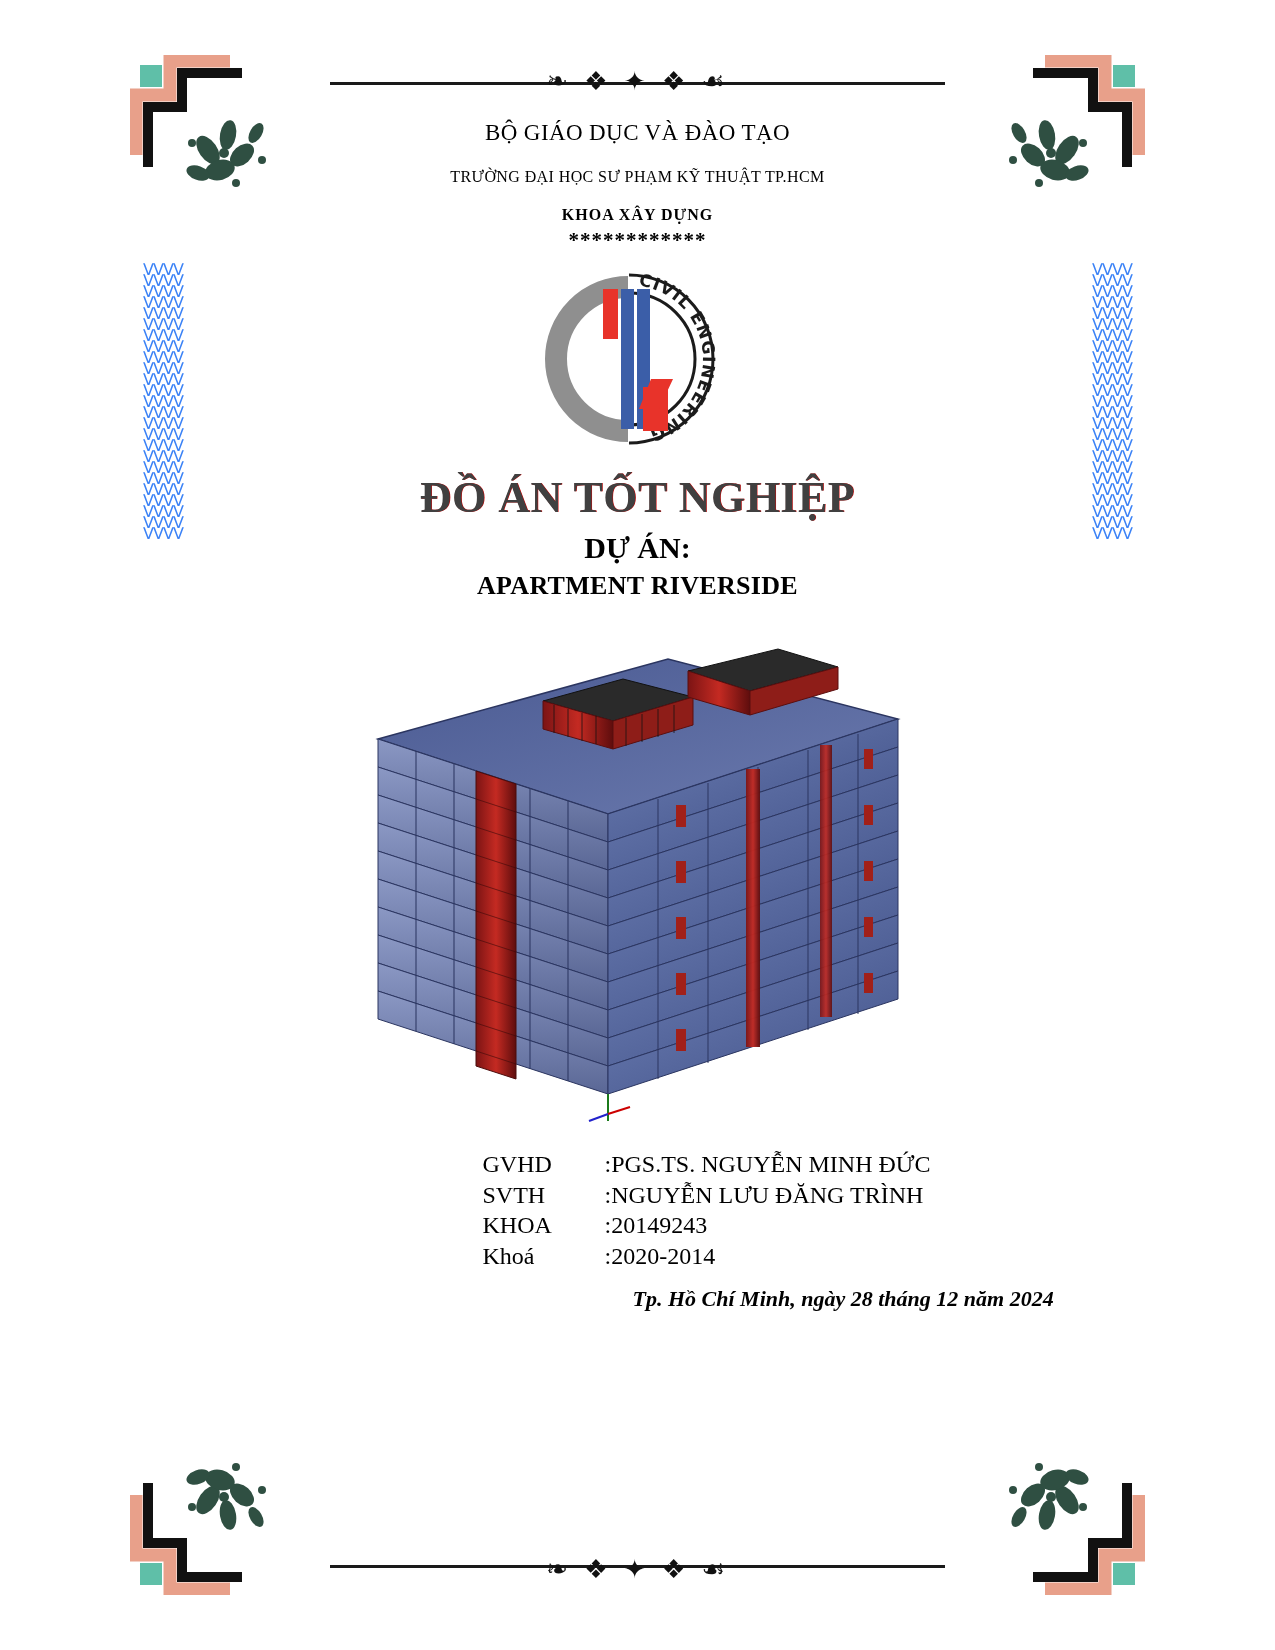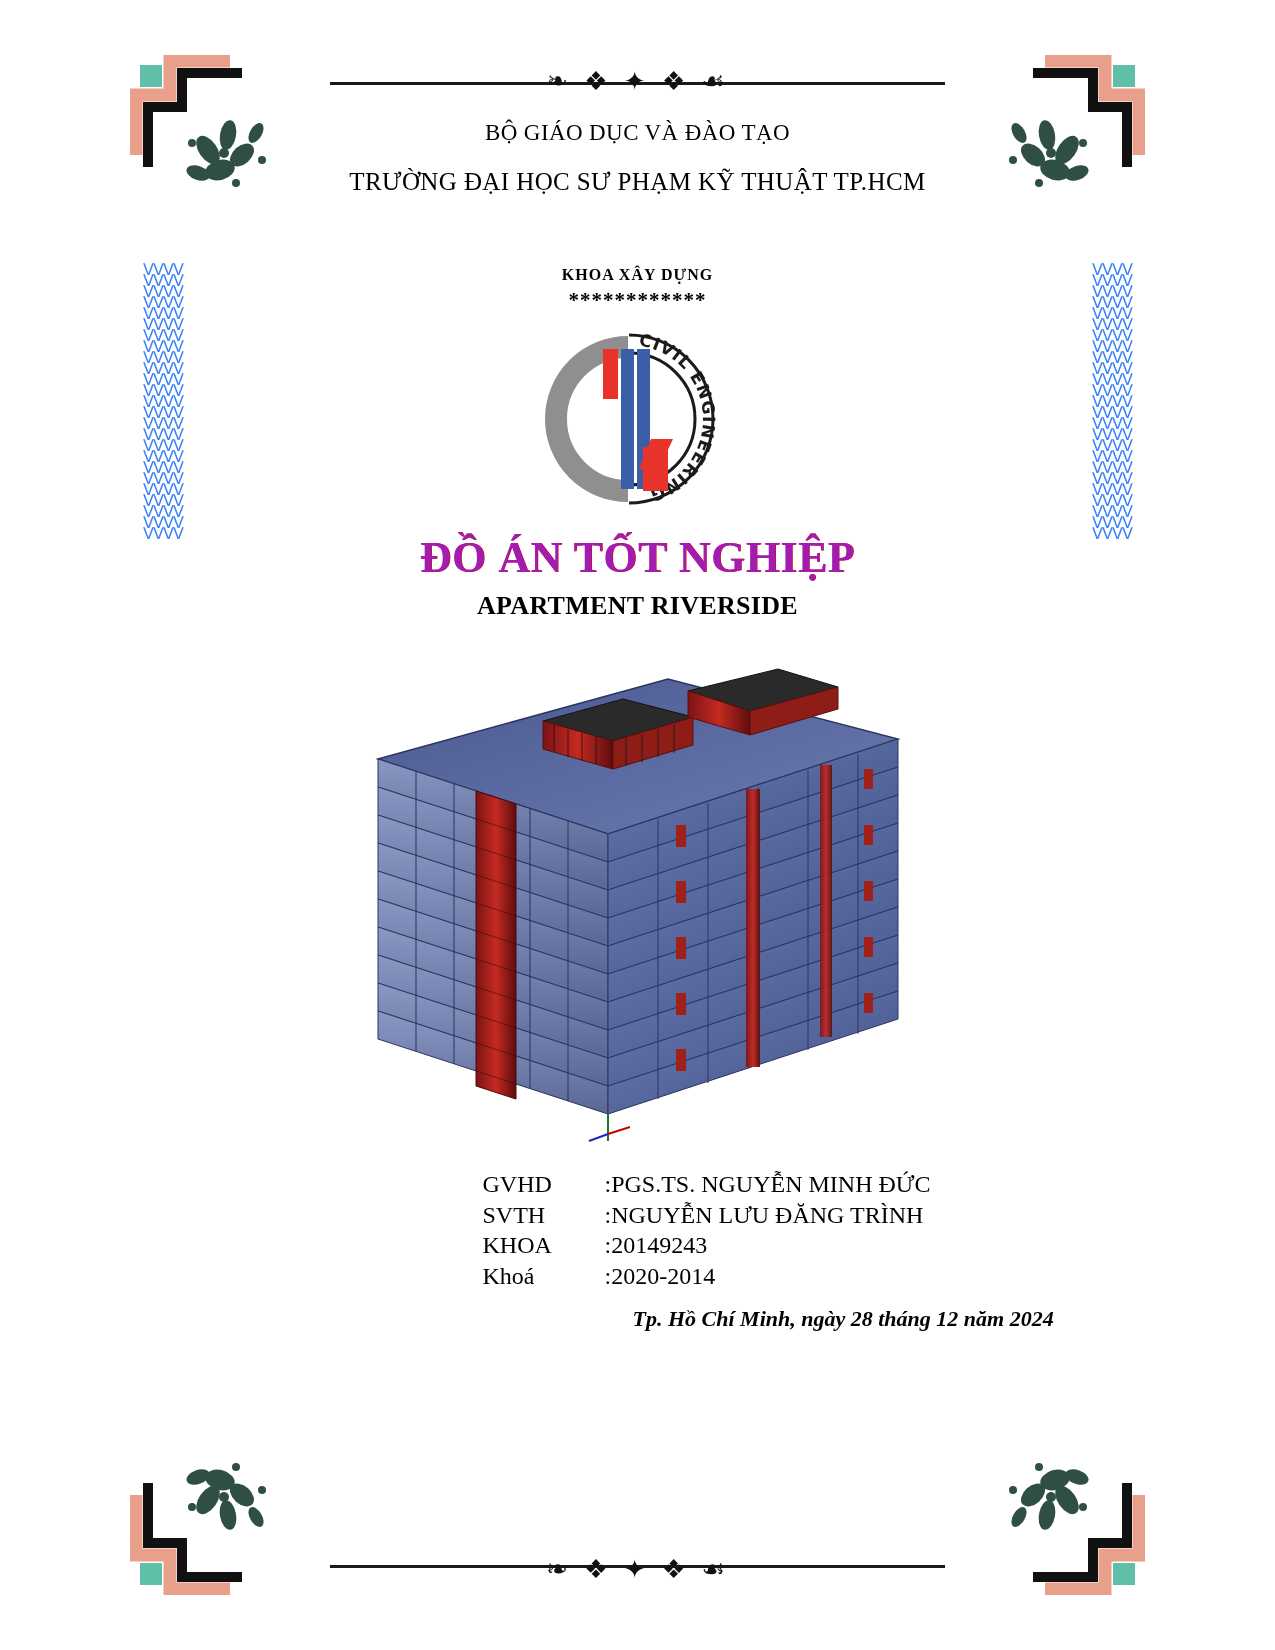--- a/index.html
+++ b/index.html
@@ -79,21 +79,21 @@
     top: 120px;
     text-align: center;
   }
   .line-bold {
     font-weight: normal;
     font-size: 23px;
     letter-spacing: .4px;
     margin: 0 0 22px 0;
     color: #000;
   }
-  .line-bold.second { font-size: 25px; margin-bottom: 70px; }
+  .line-bold.second { font-size: 16px; margin-bottom: 20px; }
   .faculty {
     font-weight: bold;
     font-size: 16px;
     margin: 0 0 4px 0;
     letter-spacing: 1px;
   }
   .stars {
     font-weight: bold;
     font-size: 21px;
     letter-spacing: 1px;
@@ -103,21 +103,21 @@
   
   .logo-wrap {
     position: relative;
     width: 210px;
     height: 195px;
     margin: 4px auto 10px auto;
   }
   .logo-svg { display:block; }
 
   .title-red {
-    color: #a21caf;
+    color: #404040;
     font-weight: bold;
     font-size: 44px;
     letter-spacing: .5px;
     margin: 18px 0 8px 0;
     text-shadow: 0.5px 0 0 #d40000;
   }
   .subtitle {
     font-weight: bold;
     font-size: 30px;
     margin: 0 0 6px 0;
@@ -290,20 +290,21 @@
         <rect x="88" y="30" width="13" height="140" fill="#3b5ea8"></rect>
         <rect x="104" y="30" width="13" height="140" fill="#3b5ea8"></rect>
 
         <rect x="70" y="30" width="15" height="50" fill="#e8332a"></rect>
         <path d="M110,128 L135,128 L135,172 L110,172 Z" fill="#e8332a"></path>
         <path d="M118,120 L140,120 L126,150 L106,150 Z" fill="#e8332a"></path>
       </svg>
     </div>
 
     <h1 class="title-red">ĐỒ ÁN TỐT NGHIỆP</h1>
+    <p class="subtitle">DỰ ÁN:</p>
     <p class="project-name">APARTMENT RIVERSIDE</p>
 
     <div class="building-wrap">
       <svg width="560" height="530" viewBox="0 0 560 530">
         <defs>
           <linearGradient id="slabG" x1="0" y1="0" x2="1" y2="1">
             <stop offset="0%" stop-color="#6d7fb4"></stop>
             <stop offset="100%" stop-color="#3f4f86"></stop>
           </linearGradient>
           <linearGradient id="faceG" x1="0" y1="0" x2="0" y2="1">

